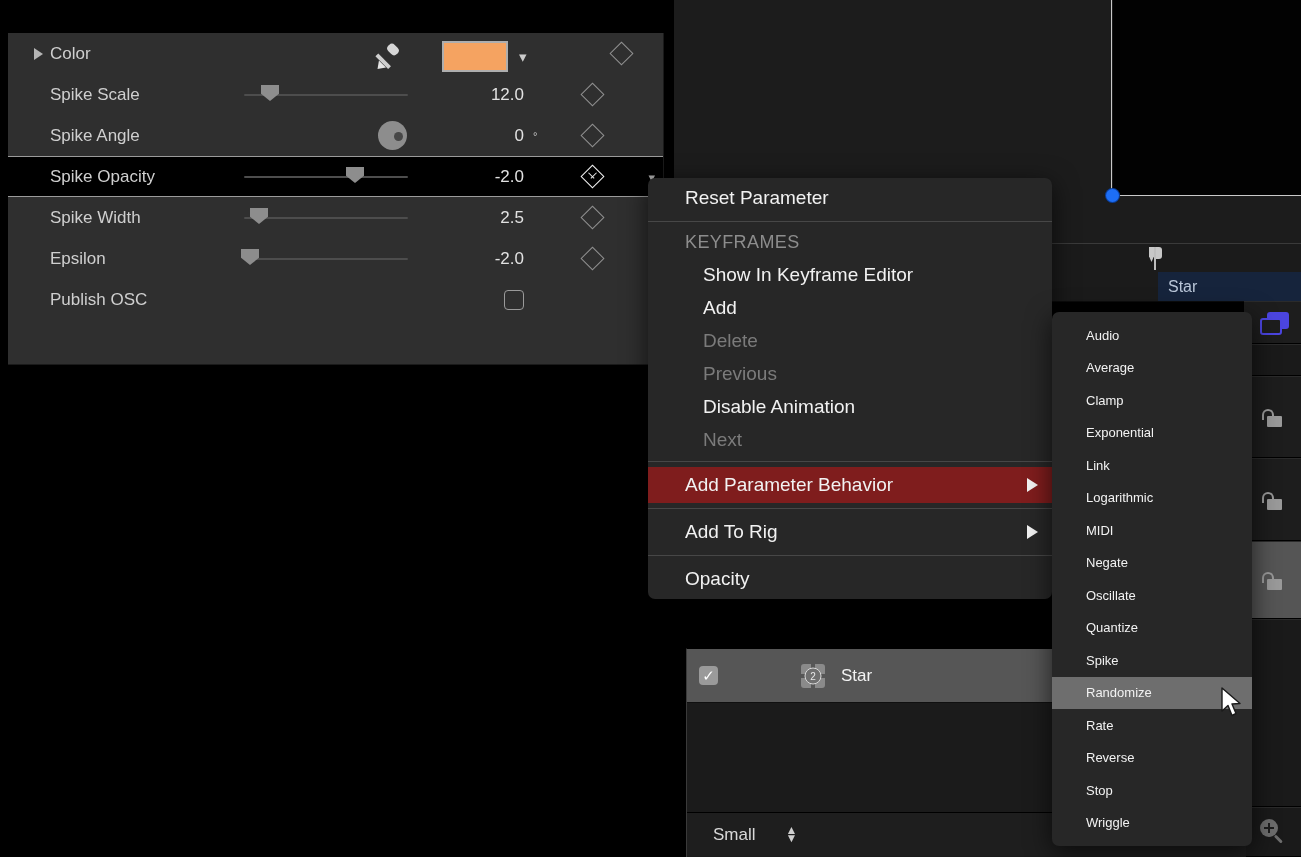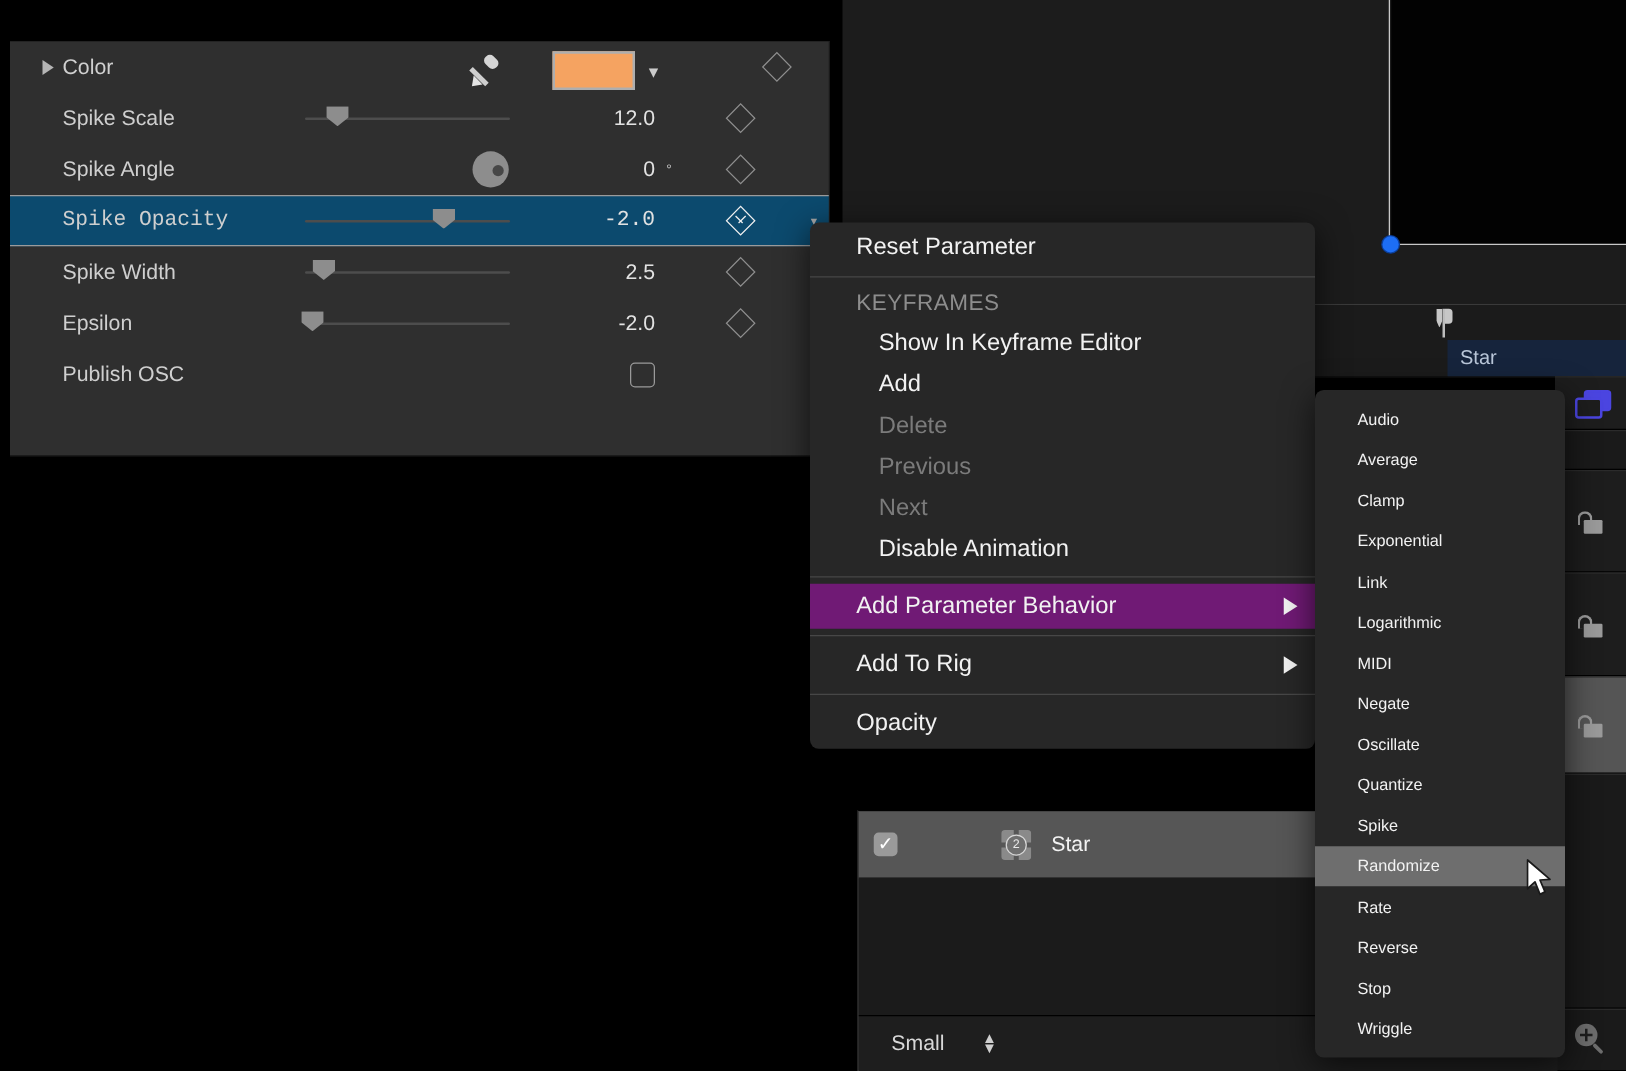--- a/index.html
+++ b/index.html
@@ -299,22 +299,21 @@
   .param-row {
     position: relative;
     height: 41px;
     display: flex;
     align-items: center;
     box-sizing: border-box;
   }
   .param-row.selected {
     border-top: 1px solid #9b9b9b;
     border-bottom: 1px solid #9b9b9b;
-    background: #0c4a6e;
-    font-family: Liberation Mono, monospace;
+    background: #000000;
   }
   .param-label {
     width: 228px;
     padding-left: 42px;
     color: #cfcfcf;
     font-size: 17px;
     box-sizing: border-box;
   }
   .disclosure {
     position: absolute;
@@ -479,21 +478,21 @@
     align-items: center;
     padding: 0 14px 0 37px;
     color: #f2f2f2;
     font-size: 19px;
     box-sizing: border-box;
     white-space: nowrap;
   }
   .menu-item.top { padding-left: 37px; height: 36px; }
   .menu-item.sub { padding-left: 55px; }
   .menu-item.disabled { color: #7b7b7b; }
-  .menu-item.highlight { background: #701a75; }
+  .menu-item.highlight { background: #7f1d1d; }
   .menu-item .arrow {
     margin-left: auto;
     width: 0; height: 0;
     border-left: 11px solid #f2f2f2;
     border-top: 7px solid transparent;
     border-bottom: 7px solid transparent;
   }
   .menu-section {
     height: 31px;
     display: flex;
@@ -723,22 +722,22 @@
   <div class="context-menu">
     <div class="menu-item top">Reset Parameter</div>
     <div class="menu-sep"></div>
 
     <div class="menu-section">KEYFRAMES</div>
 
     <div class="menu-item sub">Show In Keyframe Editor</div>
     <div class="menu-item sub">Add</div>
     <div class="menu-item sub disabled">Delete</div>
     <div class="menu-item sub disabled">Previous</div>
+    <div class="menu-item sub">Disable Animation</div>
     <div class="menu-item sub disabled">Next</div>
-    <div class="menu-item sub">Disable Animation</div>
 
     <div class="menu-sep"></div>
     <div class="menu-item top highlight">
       <span>Add Parameter Behavior</span>
       <span class="arrow"></span>
     </div>
     <div class="menu-sep"></div>
 
     <div class="menu-item top">
       <span>Add To Rig</span>

